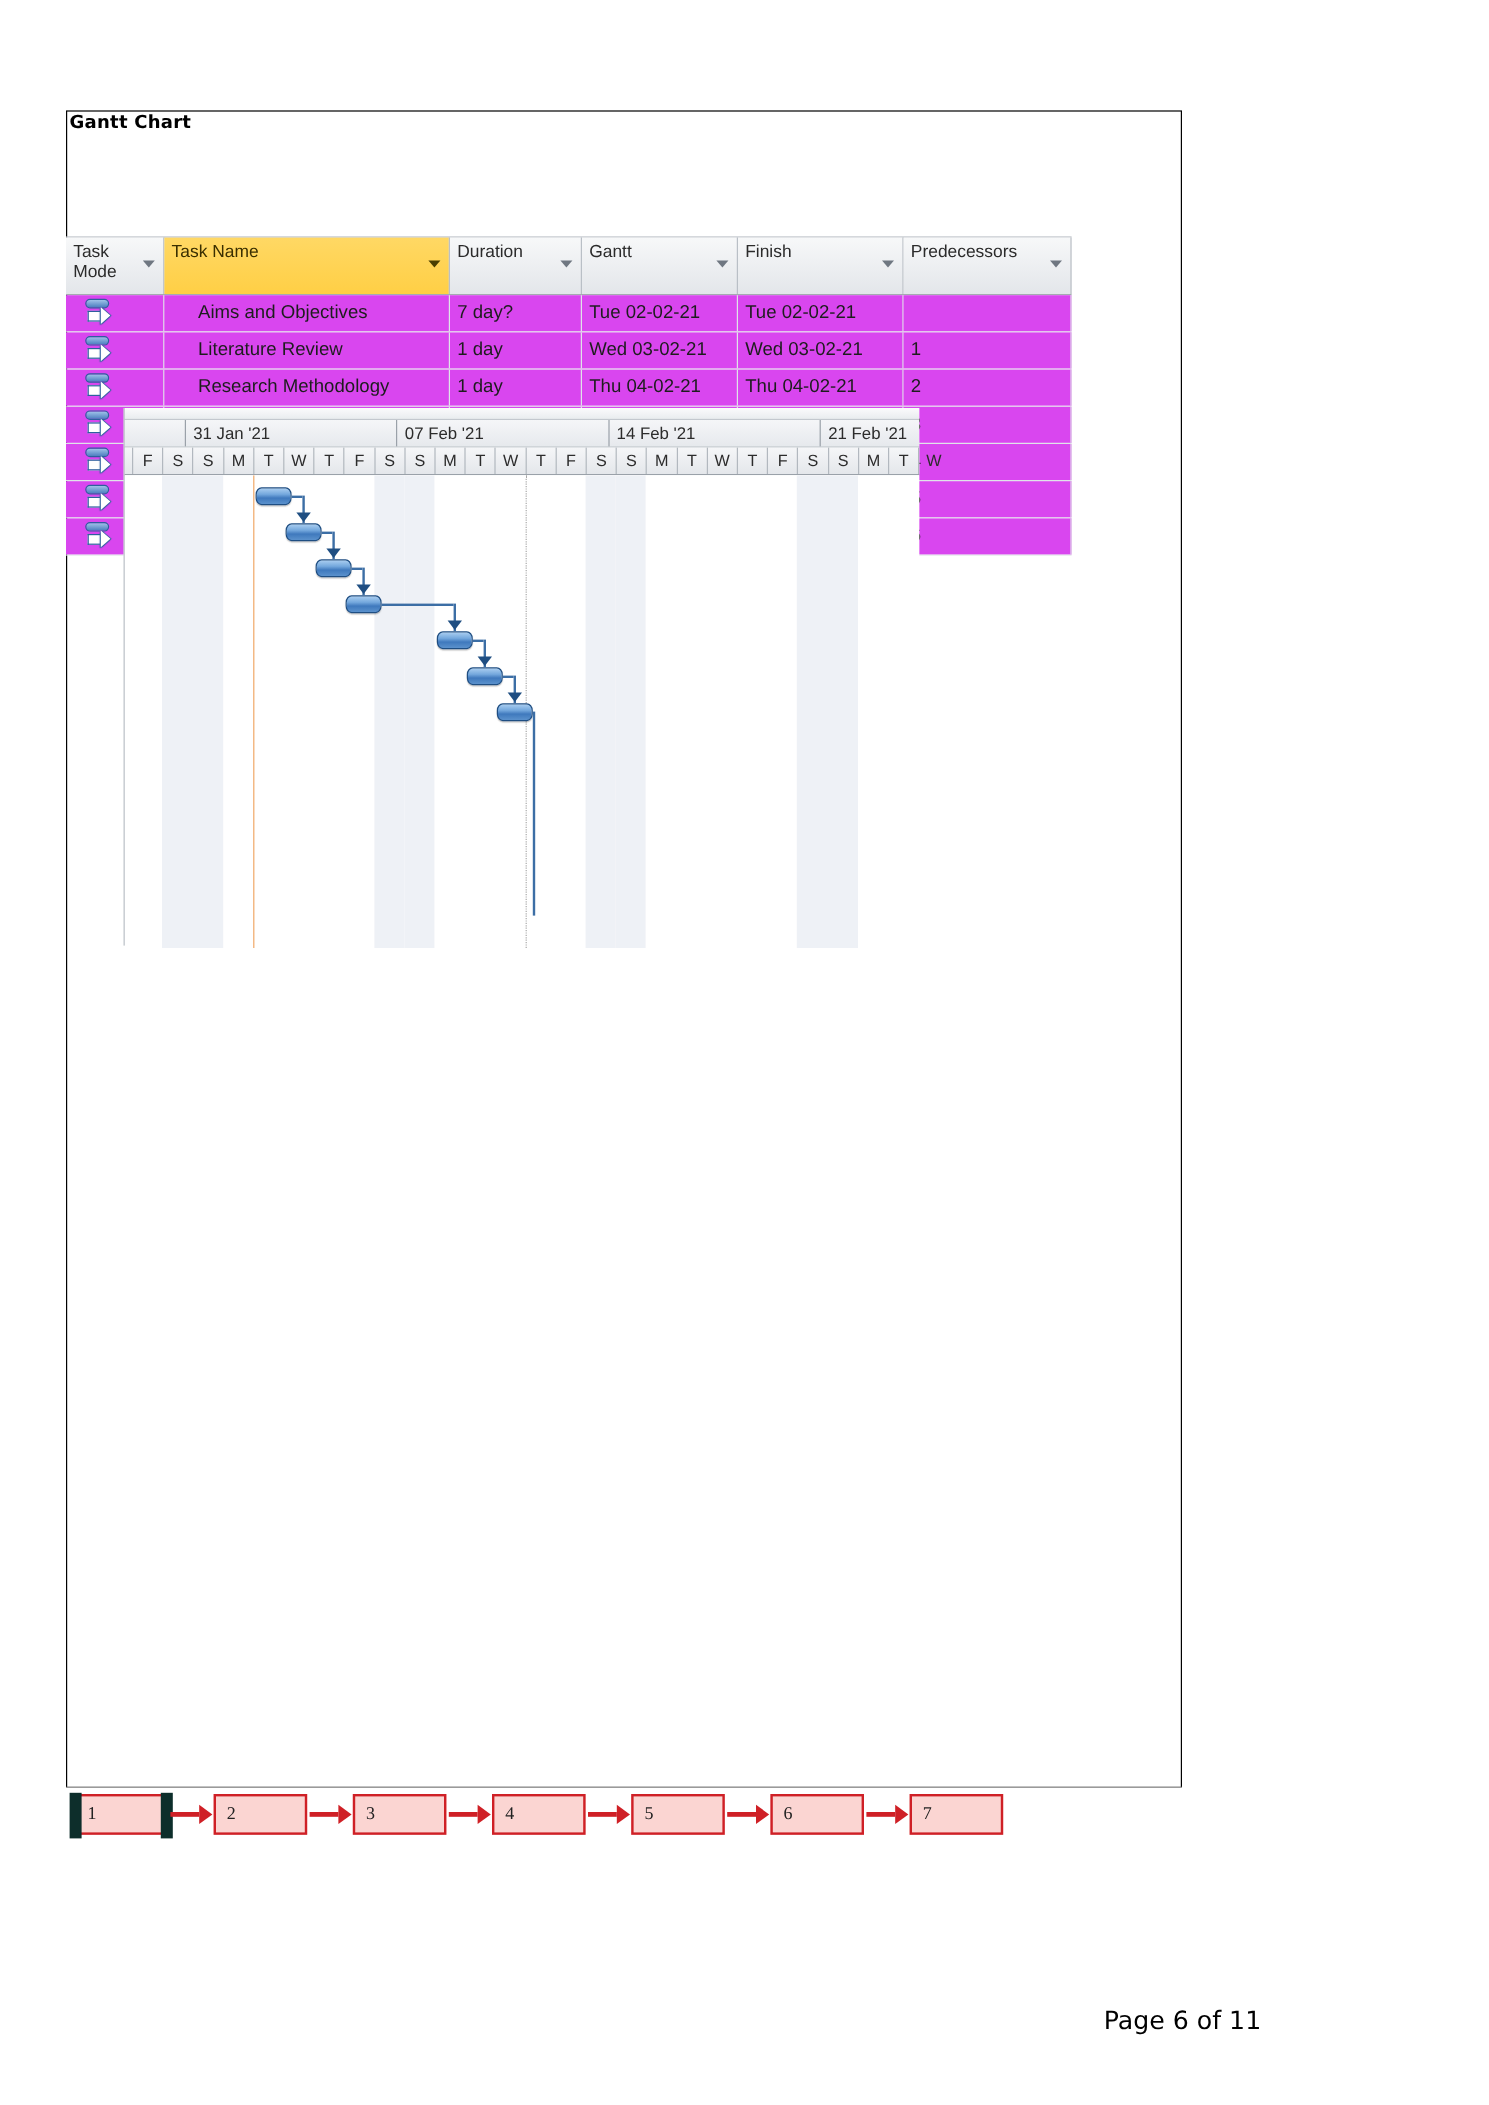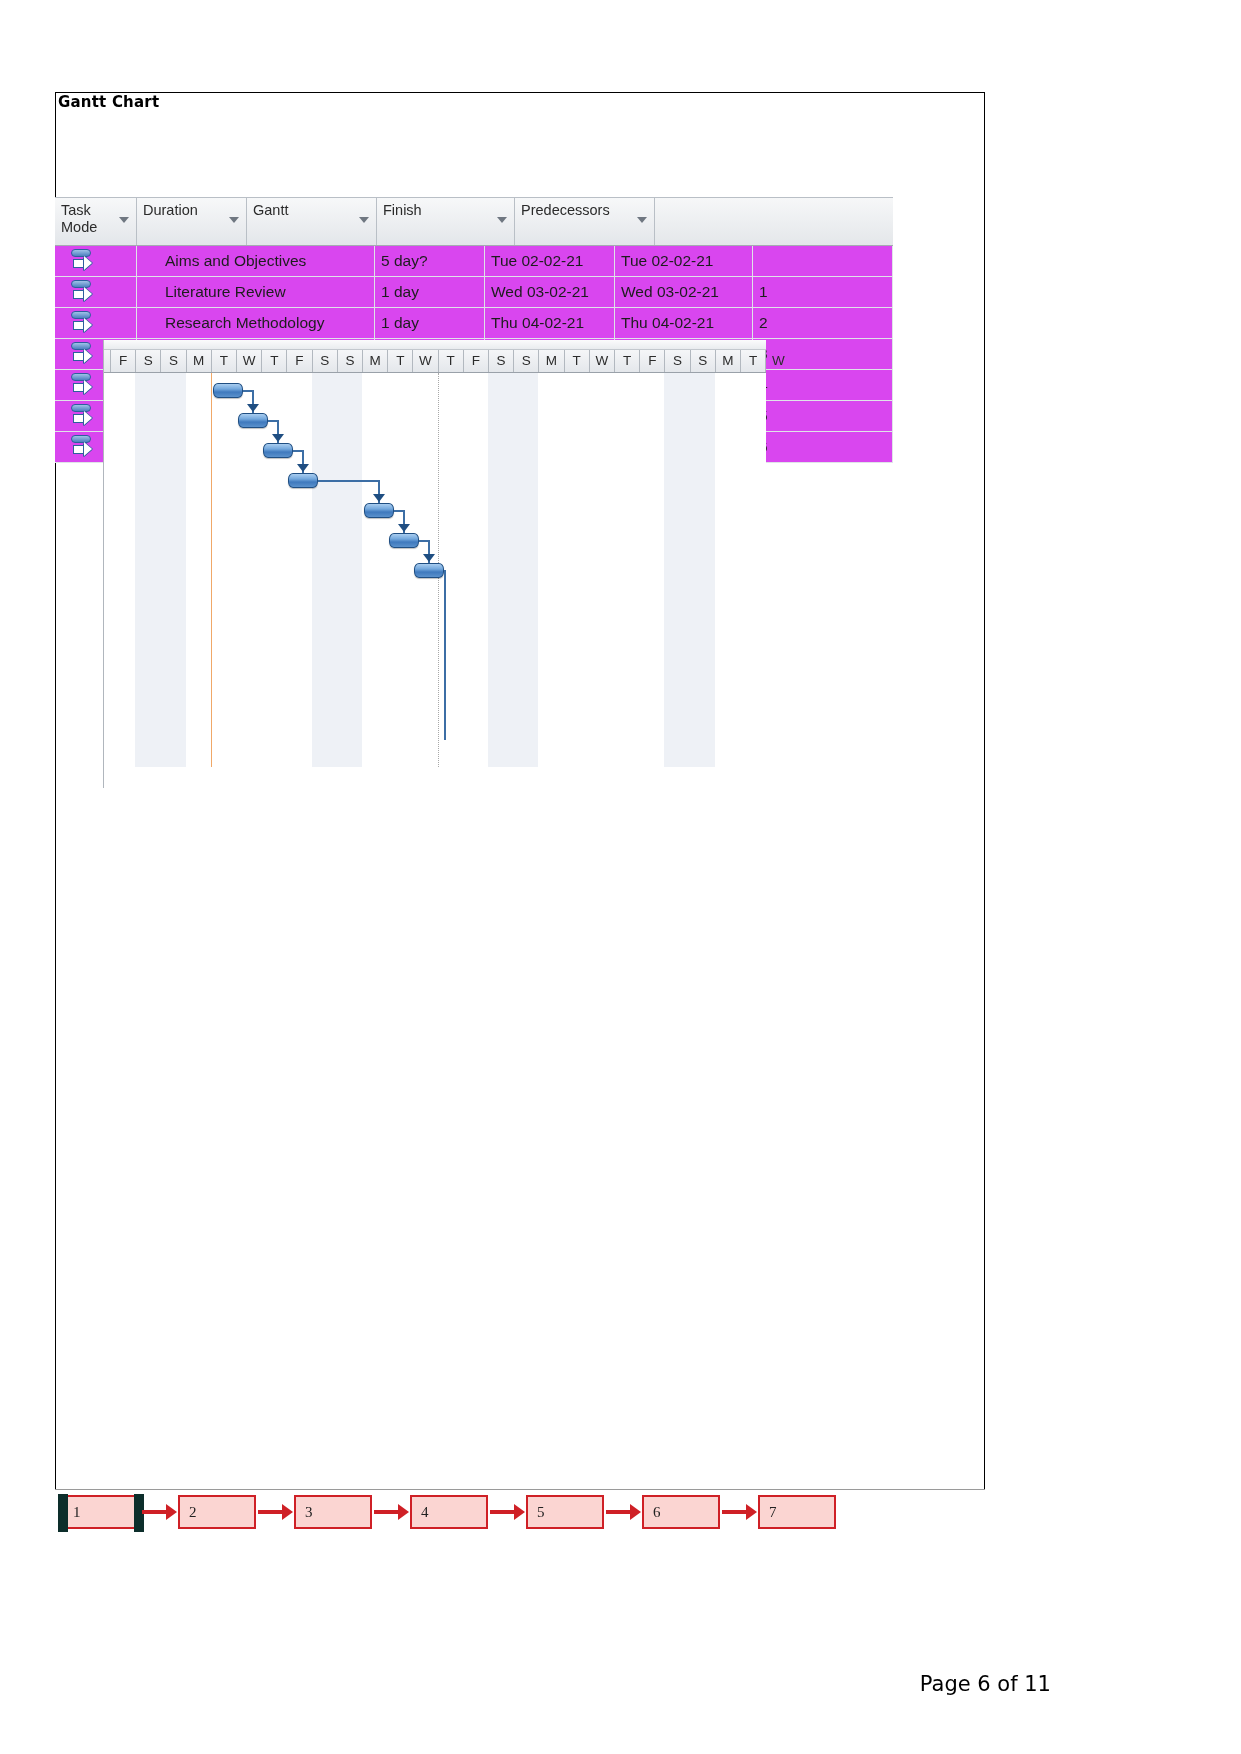--- a/index.html
+++ b/index.html
@@ -190,20 +190,24 @@
 <div id="page-title">Gantt Chart</div>
 
 <div id="project">
 
   <div class="hdr-row">
     <div class="hdr-cell c-mode">
       <div>Task</div>
       <div>Mode</div>
       <span class="caret"></span>
     </div>
+    <div class="hdr-cell c-name yellow">
+      <span>Task Name</span>
+      <span class="caret"></span>
+    </div>
     <div class="hdr-cell c-dur">
       <span>Duration</span>
       <span class="caret"></span>
     </div>
     <div class="hdr-cell c-start">
       <span>Gantt</span>
       <span class="caret"></span>
     </div>
     <div class="hdr-cell c-finish">
       <span>Finish</span>
@@ -218,21 +222,21 @@
   <div id="rows">
       <div class="grid-row">
         <div class="grid-cell c-mode">
           <div class="mode-icon">
             <span class="pin"></span>
             <span class="arr"></span>
             <span class="arrh"></span>
           </div>
         </div>
         <div class="grid-cell c-name name">Aims and Objectives</div>
-        <div class="grid-cell c-dur">5 day?</div>
+        <div class="grid-cell c-dur">7 day?</div>
         <div class="grid-cell c-start">Tue 02-02-21</div>
         <div class="grid-cell c-finish">Tue 02-02-21</div>
         <div class="grid-cell c-pred"></div>
       </div>
       <div class="grid-row">
         <div class="grid-cell c-mode">
           <div class="mode-icon">
             <span class="pin"></span>
             <span class="arr"></span>
             <span class="arrh"></span>
@@ -312,20 +316,26 @@
         <div class="grid-cell c-dur"></div>
         <div class="grid-cell c-start"></div>
         <div class="grid-cell c-finish"></div>
         <div class="grid-cell c-pred">6</div>
       </div>
     </div>
 </div>
 
 <div id="gantt">
   <div id="gantt-topbar"></div>
+  <div class="tl-major" id="tl-major">
+      <div class="seg" style="left: 50px; width: 176.4px;">31 Jan '21</div>
+      <div class="seg" style="left: 226.4px; width: 176.4px;">07 Feb '21</div>
+      <div class="seg" style="left: 402.8px; width: 176.4px;">14 Feb '21</div>
+      <div class="seg" style="left: 579.2px; width: 176.4px;">21 Feb '21</div>
+    </div>
   <div class="tl-minor" id="tl-minor">
       <div class="d" style="left: 6px; width: 25.2px;">F</div>
       <div class="d" style="left: 31.2px; width: 25.2px;">S</div>
       <div class="d" style="left: 56.4px; width: 25.2px;">S</div>
       <div class="d" style="left: 81.6px; width: 25.2px;">M</div>
       <div class="d" style="left: 106.8px; width: 25.2px;">T</div>
       <div class="d" style="left: 132px; width: 25.2px;">W</div>
       <div class="d" style="left: 157.2px; width: 25.2px;">T</div>
       <div class="d" style="left: 182.4px; width: 25.2px;">F</div>
       <div class="d" style="left: 207.6px; width: 25.2px;">S</div>

